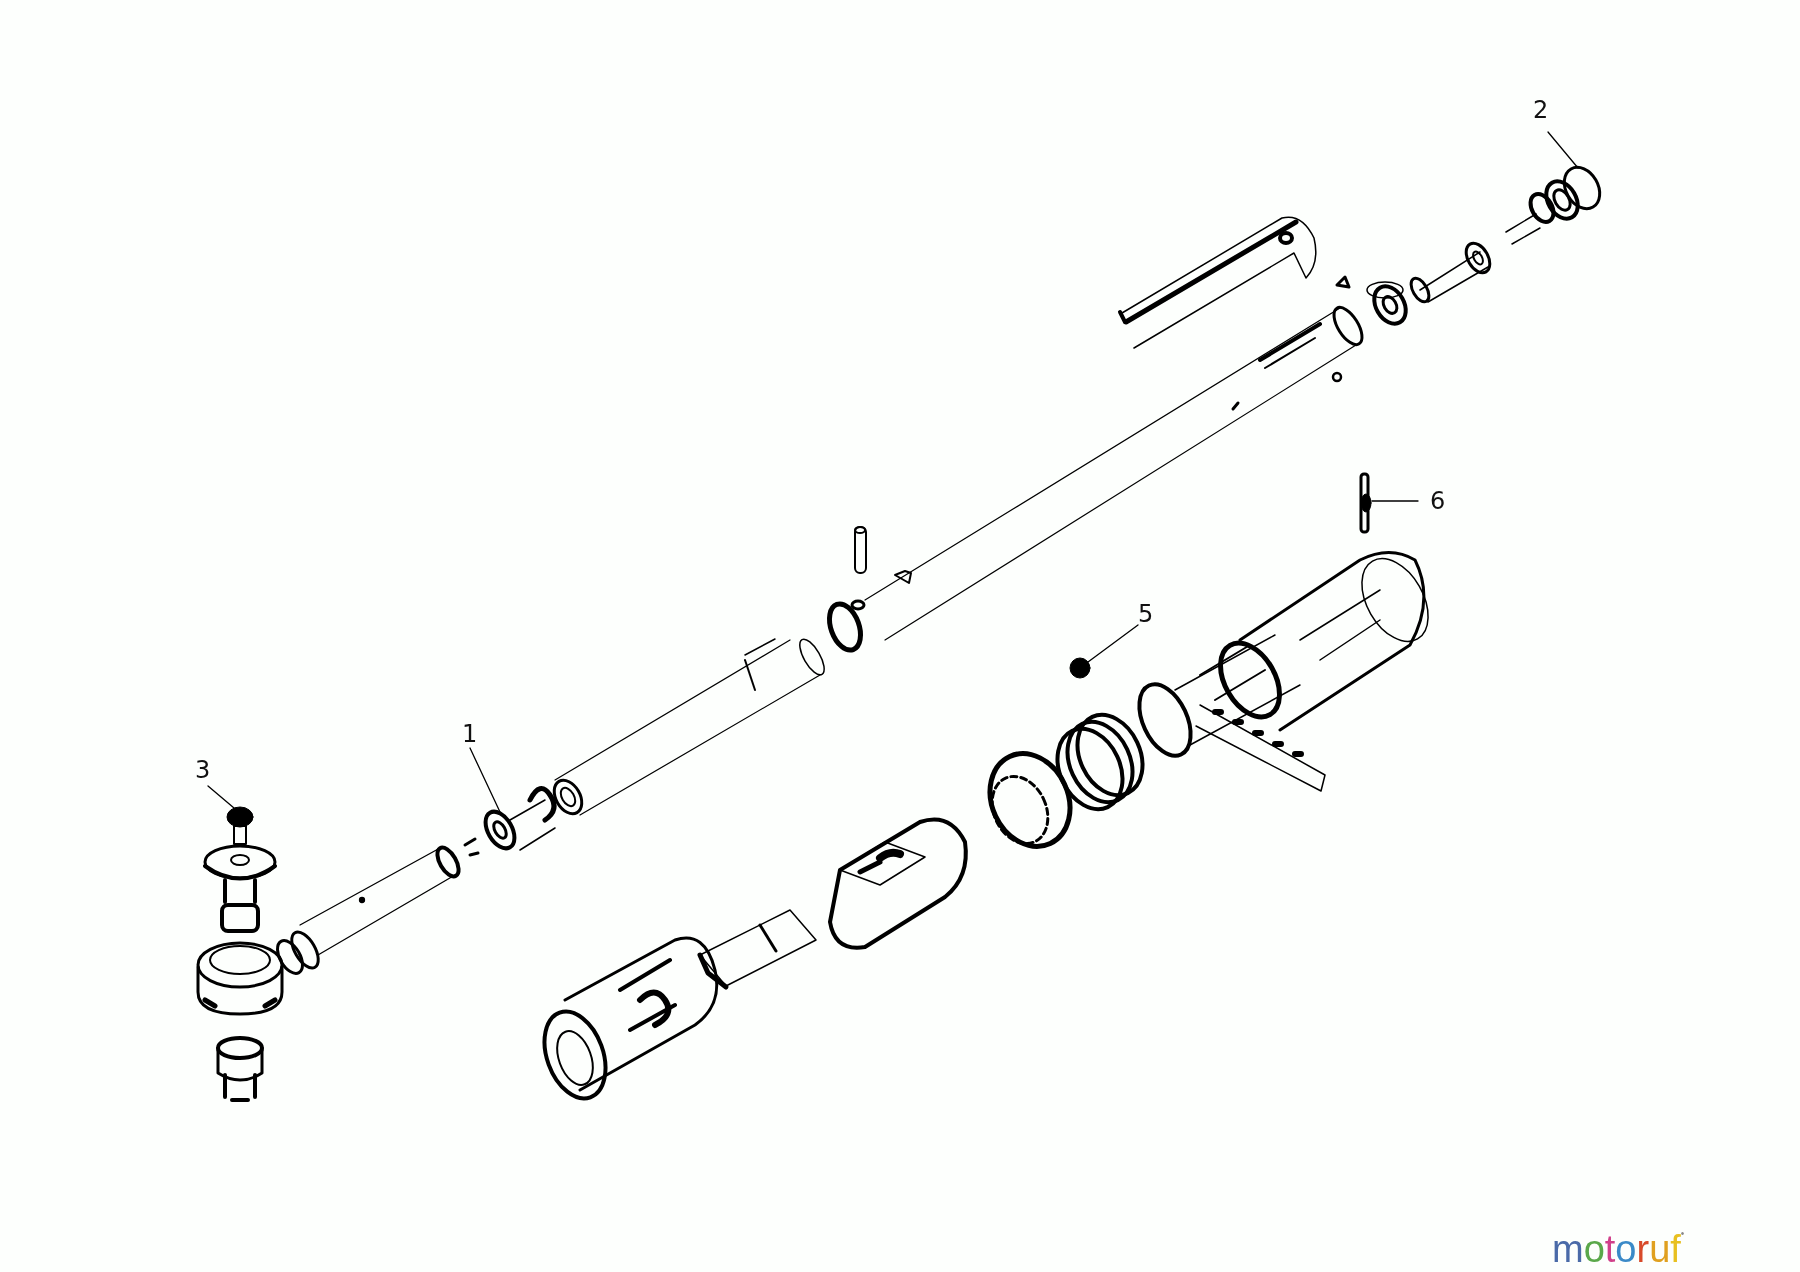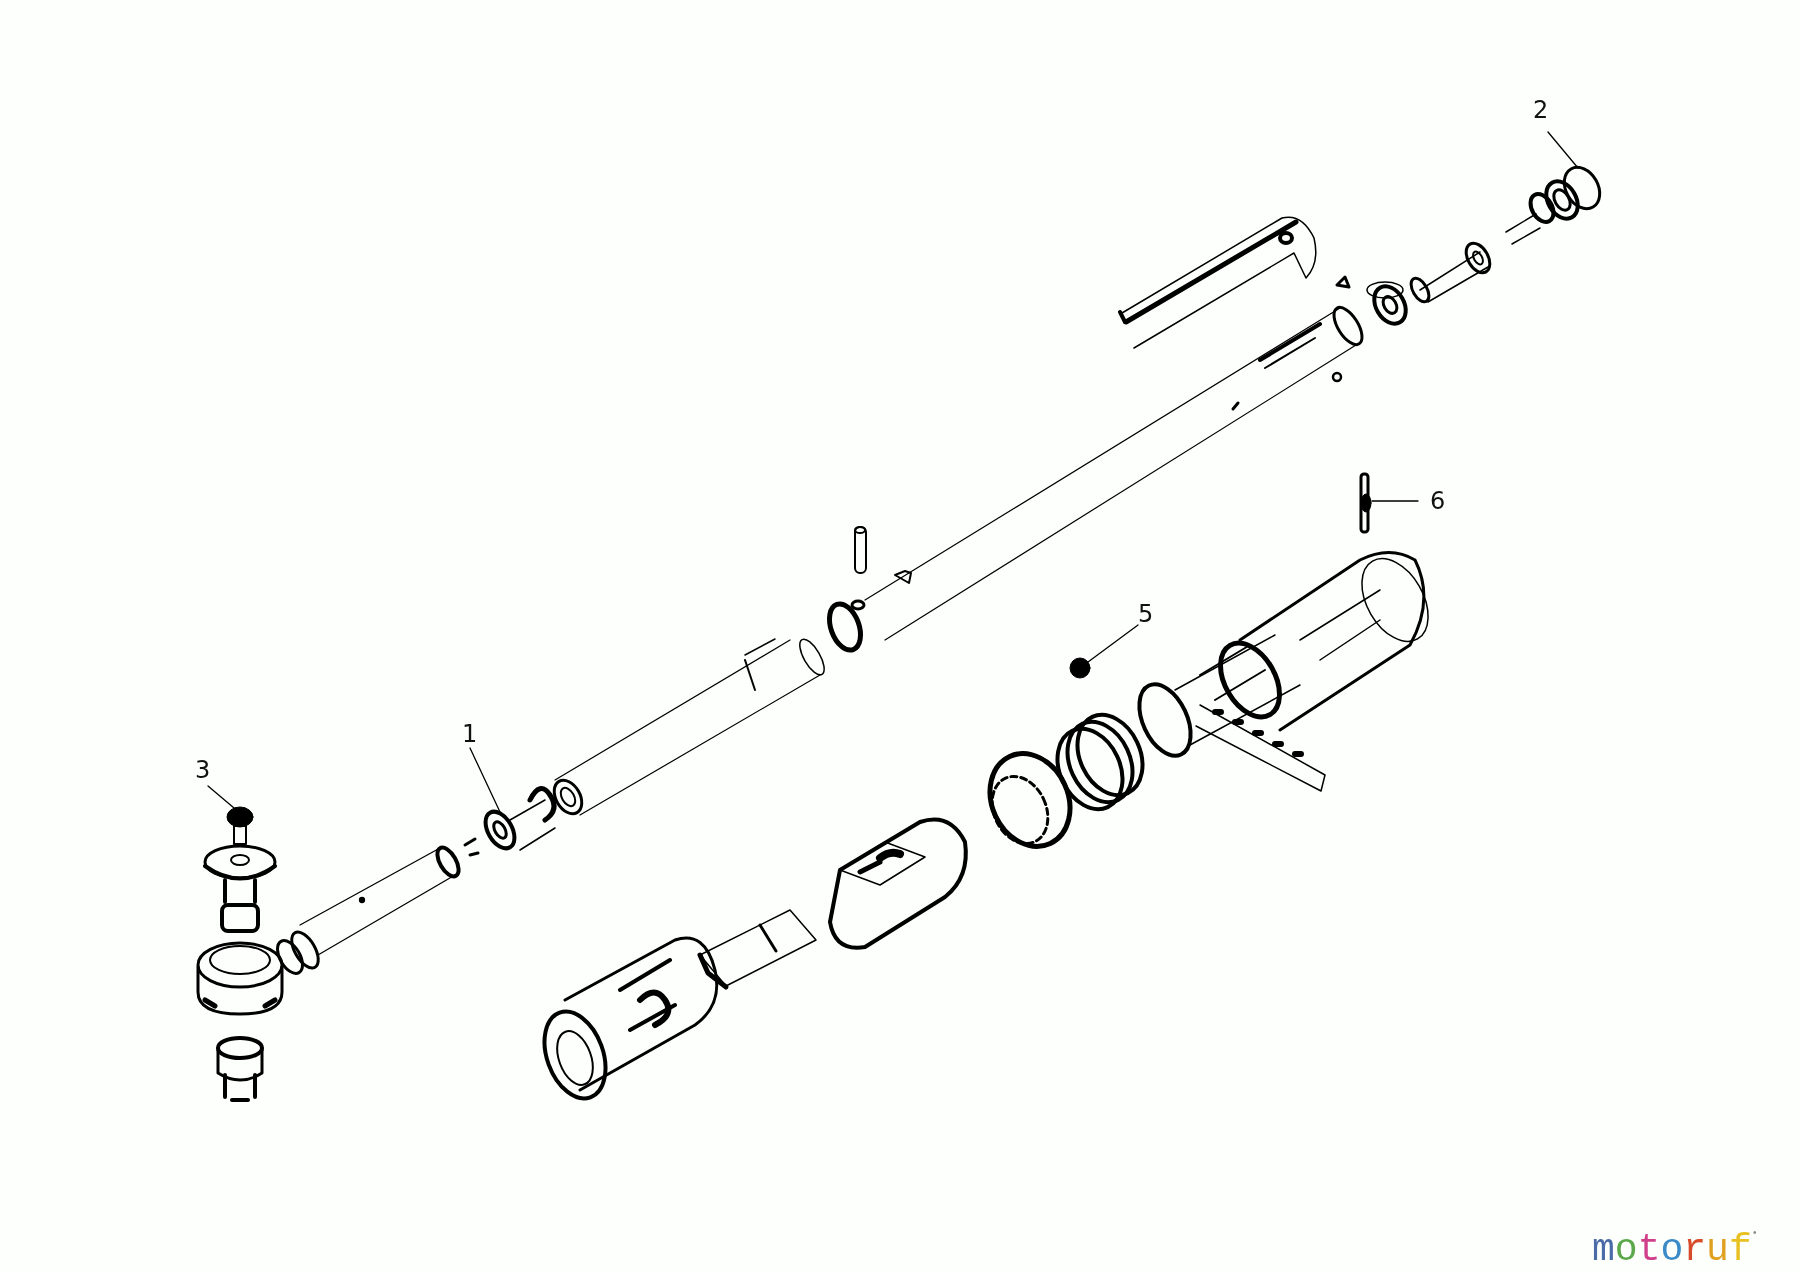--- a/index.html
+++ b/index.html
@@ -1,19 +1,19 @@
 <!DOCTYPE html>
 <html><head>
 <meta charset="utf-8">
 <style>
   html,body{margin:0;padding:0;background:#fdfffd;}
   #canvas{position:relative;width:1800px;height:1272px;background:#fdfffd;overflow:hidden;}
   svg{position:absolute;left:0;top:0;}
   .callout{position:absolute;font-family:"DejaVu Sans",sans-serif;font-size:24px;color:#111;line-height:1;}
-  .wm{position:absolute;left:1592px;top:1228px;font-family:Liberation Mono, monospace;font-size:38px;letter-spacing:0px;}
+  .wm{position:absolute;left:1552px;top:1228px;font-family:Liberation Sans, sans-serif;font-size:38px;letter-spacing:0px;}
   .wm span{display:inline-block;}
   .wm .dot{font-size:10px;color:#888;vertical-align:top;}
 </style>
 </head>
 <body>
 
 <div id="canvas">
   <svg width="1800" height="1272" viewBox="0 0 1800 1272" fill="none" stroke="#000" stroke-linecap="round" stroke-linejoin="round">
 
     <g stroke-width="1.2">

